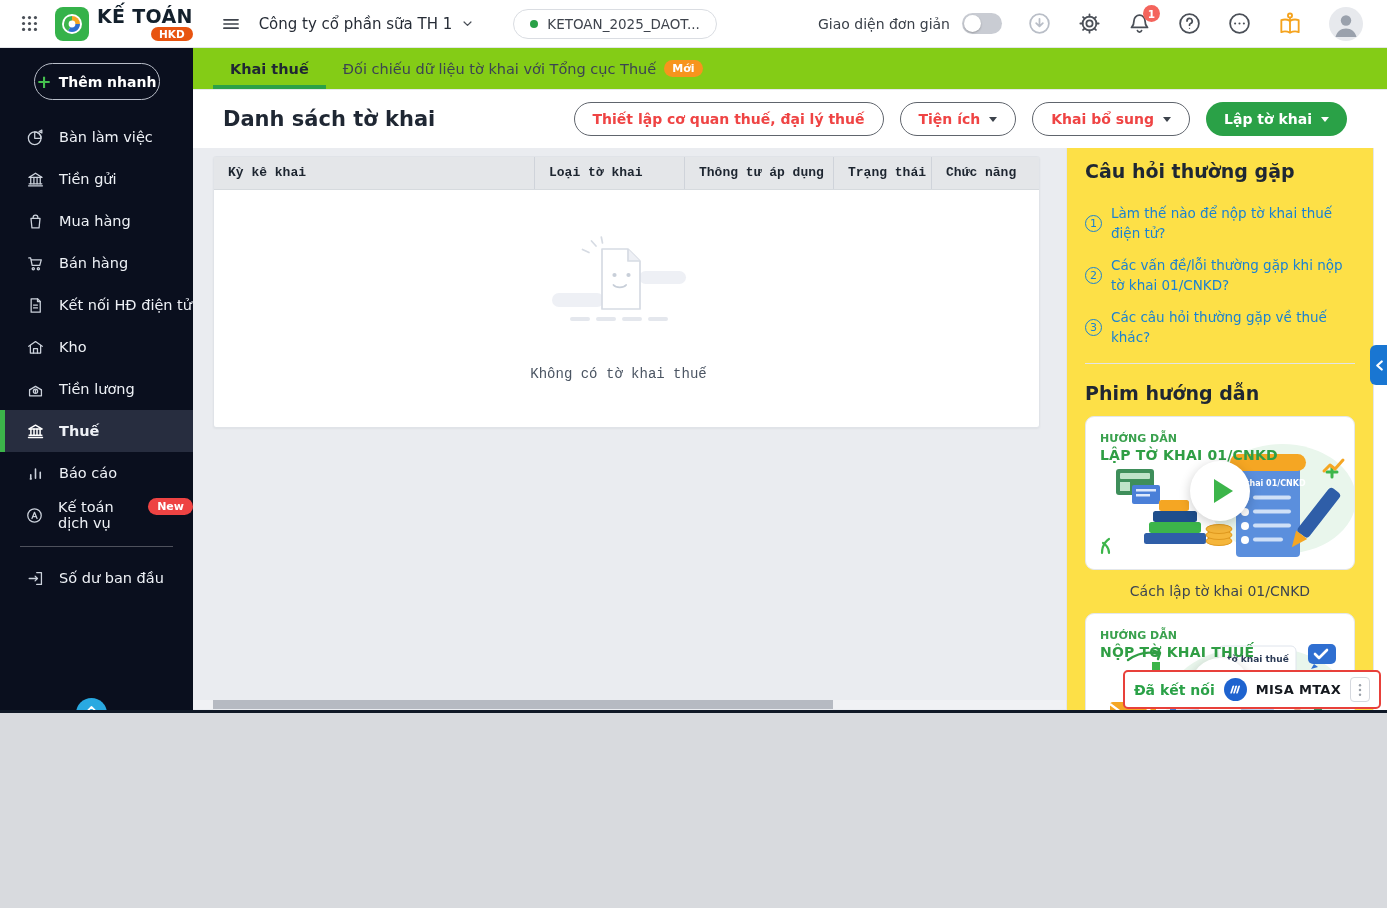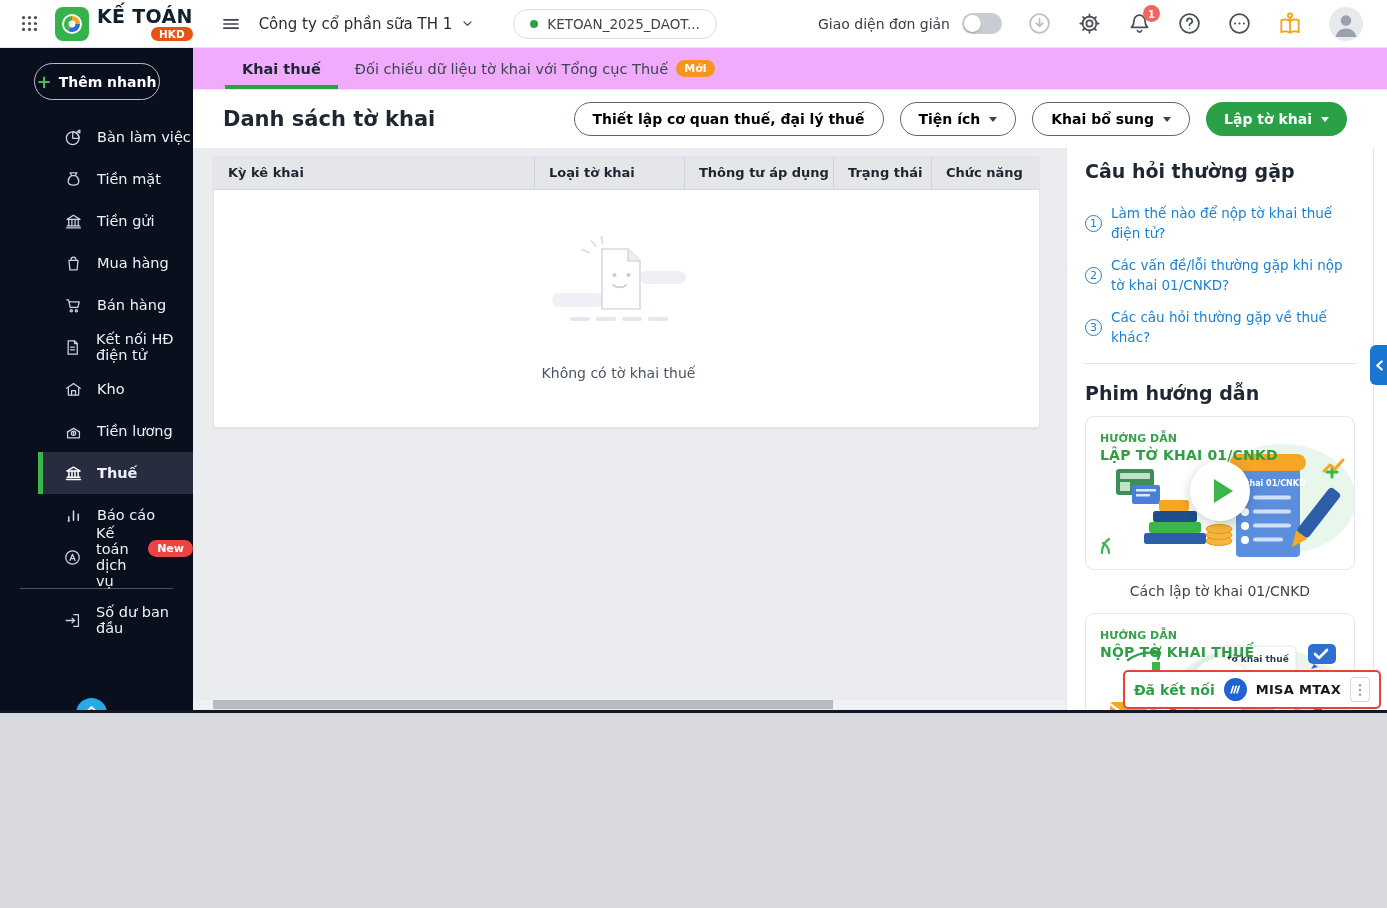--- a/index.html
+++ b/index.html
@@ -27,56 +27,56 @@
   .toggle{margin-left:12px;width:40px;height:21px;border-radius:11px;background:#c9ccd3;position:relative;cursor:pointer;}
   .toggle-knob{position:absolute;left:2px;top:2px;width:17px;height:17px;border-radius:50%;background:#fff;box-shadow:0 1px 2px rgba(0,0,0,.25);}
   .tb-icon{margin-left:25px;display:flex;position:relative;cursor:pointer;}
   .bell-badge{position:absolute;top:-6px;right:-8px;background:#f4645c;color:#fff;font-size:10.5px;font-weight:bold;min-width:17px;height:17px;border-radius:9px;display:flex;align-items:center;justify-content:center;padding:0 4px;}
   .avatar{margin-left:26px;margin-right:24px;width:34px;height:34px;border-radius:50%;background:#e7e9ed;overflow:hidden;display:flex;align-items:center;justify-content:center;cursor:pointer;}
   
   .sidebar{position:absolute;top:48px;left:0;width:193px;bottom:0;background:#0a0f1e;z-index:15;}
   .quick-add{margin:15px auto 16px;width:126px;height:37px;border:1.5px solid #b9bec9;border-radius:19px;
     display:flex;align-items:center;justify-content:center;gap:7px;color:#fff;font-size:14px;font-weight:bold;cursor:pointer;}
   .quick-add .plus{color:#45c04f;font-size:18px;font-weight:bold;line-height:14px;}
-  .side-item{height:42px;display:flex;align-items:center;gap:14px;padding-left:25px;color:#eef1f6;font-size:14.5px;cursor:pointer;position:relative;margin-left:38px;}
+  .side-item{height:42px;display:flex;align-items:center;gap:14px;padding-left:25px;color:#eef1f6;font-size:14.5px;cursor:pointer;position:relative;}
   .side-item .sicon{display:flex;width:20px;justify-content:center;}
   .side-item.active{background:#272d3f;border-left:5px solid #3cb54a;padding-left:20px;font-weight:bold;}
   .side-badge{background:#ee4343;color:#fff;font-size:11px;font-weight:bold;border-radius:10px;padding:2px 9px;margin-left:4px;transform:translateY(-9px);}
   .side-divider{border-top:1px solid rgba(255,255,255,.28);margin:10px 20px;}
   .chat-bubble{position:absolute;left:76px;bottom:-16px;width:31px;height:31px;border-radius:50%;background:#29a9e1;display:flex;justify-content:center;color:#fff;font-size:11px;padding-top:4px;font-weight:bold;}
   
-  .tabbar{position:absolute;top:48px;left:193px;right:0;height:42px;background:#f0abfc;border-bottom:1px solid #e6e8ec;
-    display:flex;align-items:stretch;padding-left:32px;z-index:10;}
+  .tabbar{position:absolute;top:48px;left:193px;right:0;height:42px;background:#84cc16;border-bottom:1px solid #e6e8ec;
+    display:flex;align-items:stretch;padding-left:20px;z-index:10;}
   .tab{display:flex;align-items:center;padding:0 17px;font-size:14.5px;color:#3c4452;position:relative;cursor:pointer;gap:8px;}
   .tab.active{font-weight:bold;color:#1f2733;}
   .tab.active::after{content:"";position:absolute;left:0;right:0;bottom:0;height:4px;background:#2aa147;}
   .badge-moi{background:#f7941d;color:#fff;font-size:11px;font-weight:bold;border-radius:10px;padding:2px 8px;}
   
   .titlebar{position:absolute;top:90px;left:193px;right:0;height:58px;background:#fff;display:flex;align-items:center;z-index:9;}
   .page-title{margin-left:30px;font-size:21px;font-weight:bold;color:#1f2733;}
   .title-actions{margin-left:auto;margin-right:40px;display:flex;gap:16px;align-items:center;}
   .btn{height:34px;border-radius:17px;display:flex;align-items:center;gap:9px;padding:0 18px;font-size:14px;font-weight:600;cursor:pointer;font-family:inherit;}
-  .btn-outline{background:#fff;border:1px solid #60656d;color:#000000;}
+  .btn-outline{background:#fff;border:1px solid #60656d;color:#ef4444;}
   .btn-green{background:#2aa147;border:none;color:#fff;font-weight:bold;}
   .caret{width:0;height:0;border-left:4.5px solid transparent;border-right:4.5px solid transparent;border-top:5.5px solid #3c424b;}
   .btn-green .caret{border-top-color:#fff;}
   
   .content{position:absolute;top:148px;left:193px;right:0;bottom:3px;display:flex;}
   .gray-area{width:873px;position:relative;background:#eaecf0;}
-  .table-card{position:absolute;left:20px;top:8px;width:827px;height:272px;background:#fff;border:1px solid #e0e3e8;border-radius:3px;box-shadow:0 1px 2px rgba(25,30,40,.05);}
+  .table-card{position:absolute;left:20px;top:8px;width:827px;height:272px;background:#fff;border:1px solid #e0e3e8;border-radius:3px;box-shadow:0 1px 2px rgba(25,30,40,.05);font-family:Liberation Mono, monospace;}
   .thead{display:flex;height:33px;background:#e4e6e9;border-bottom:1px solid #d6dade;}
   .th{font-size:13px;font-weight:bold;color:#1d2530;line-height:32px;padding-left:14px;border-right:1px solid #cfd3da;overflow:hidden;white-space:nowrap;}
   .th:nth-child(1){width:321px;}.th:nth-child(2){width:150px;}.th:nth-child(3){width:149px;}.th:nth-child(4){width:98px;}
   .th:nth-child(5){flex:1;border-right:none;}
   .empty{position:absolute;top:78px;left:0;right:16px;text-align:center;}
   .empty-text{margin-top:26px;font-size:14px;color:#4b5563;}
   .hscroll-track{position:absolute;bottom:1px;left:0;width:100%;height:9px;background:#f0f1f4;}
   .hscroll-thumb{position:absolute;left:20px;top:0;width:620px;height:9px;background:#b6bac2;cursor:pointer;}
   
-  .right-panel{width:307px;background:#ffffff;border-left:1px solid #e4e6ea;padding:12px 18px 0;position:relative;}
+  .right-panel{width:307px;background:#fde047;border-left:1px solid #e4e6ea;padding:12px 18px 0;position:relative;}
   .panel-h{font-size:19px;font-weight:bold;color:#1f2733;}
   .faq-list{margin-top:22px;}
   .faq-item{display:flex;align-items:center;gap:9px;margin-bottom:13px;color:#1b82d2;font-size:13.5px;line-height:1.45;cursor:pointer;}
   .faq-num{flex:0 0 auto;width:17px;height:17px;border:1px solid #1b82d2;border-radius:50%;font-size:11px;display:flex;align-items:center;justify-content:center;}
   .panel-divider{border-top:1px solid #e2e4e9;margin:16px 0 18px;}
   .video-card{position:relative;height:154px;border:1px solid #e4e7eb;border-radius:9px;background:#fff;overflow:hidden;margin-top:12px;cursor:pointer;}
   .vc-eyebrow{position:absolute;top:15px;left:14px;color:#3aa14e;font-size:11px;font-weight:bold;z-index:4;}
   .vc-heading{position:absolute;top:30px;left:14px;color:#2f9e44;font-size:14px;font-weight:800;z-index:4;letter-spacing:.2px;}
   .vc-illu{position:absolute;right:0;bottom:0;z-index:1;}
   .play{position:absolute;width:60px;height:60px;border-radius:50%;background:#fff;box-shadow:0 3px 12px rgba(0,0,0,.2);top:44px;left:104px;z-index:5;display:flex;align-items:center;justify-content:center;}
@@ -206,29 +206,20 @@
 
     <div class="side-item">
       <span class="sicon">
         <svg width="19" height="19" viewBox="0 0 24 24" fill="none" stroke="#ccd2dc" stroke-width="1.6" stroke-linecap="round" stroke-linejoin="round">
           <circle cx="11" cy="13" r="8"></circle>
             <path d="M11 13V5a8 8 0 0 1 8 8z"></path>
             <path d="M16.5 4.5l3.5-1.8v3.6z"></path>
         </svg>
       </span>
       <span>Bàn làm việc</span>
-    </div>
-    <div class="side-item">
-      <span class="sicon">
-        <svg width="19" height="19" viewBox="0 0 24 24" fill="none" stroke="#ccd2dc" stroke-width="1.6" stroke-linecap="round" stroke-linejoin="round">
-          <path d="M9.7 7L7.6 3.5h8.8L14.3 7"></path>
-          <path d="M9.7 7h4.6c2.7 1.7 4.4 4.4 4.4 7.1 0 3.2-2.6 4.9-6.7 4.9s-6.7-1.7-6.7-4.9C5.3 11.4 7 8.7 9.7 7z"></path>
-        </svg>
-      </span>
-      <span>Tiền mặt</span>
     </div>
     <div class="side-item">
       <span class="sicon">
         <svg width="19" height="19" viewBox="0 0 24 24" fill="none" stroke="#ccd2dc" stroke-width="1.6" stroke-linecap="round" stroke-linejoin="round">
           <path d="M4 9.3L12 4l8 5.3"></path>
             <path d="M4 9.3h16"></path>
             <path d="M6 9.3v8.2M10 9.3v8.2M14 9.3v8.2M18 9.3v8.2"></path>
             <path d="M4 17.5h16M3.2 20h17.6"></path>
         </svg>
       </span>

